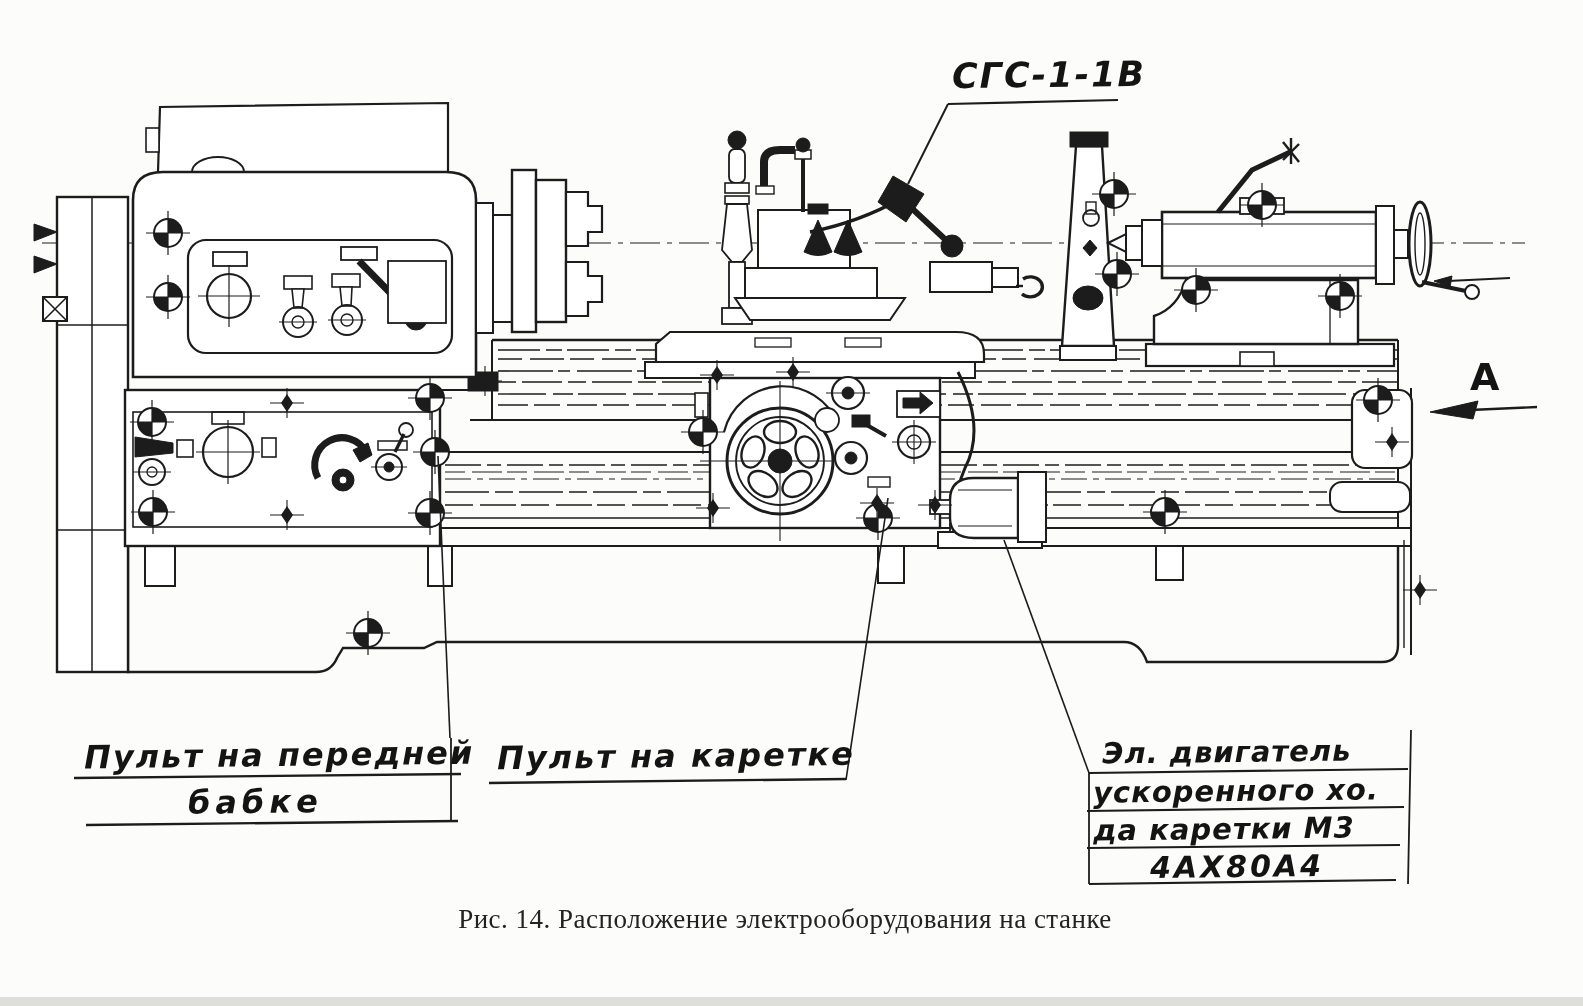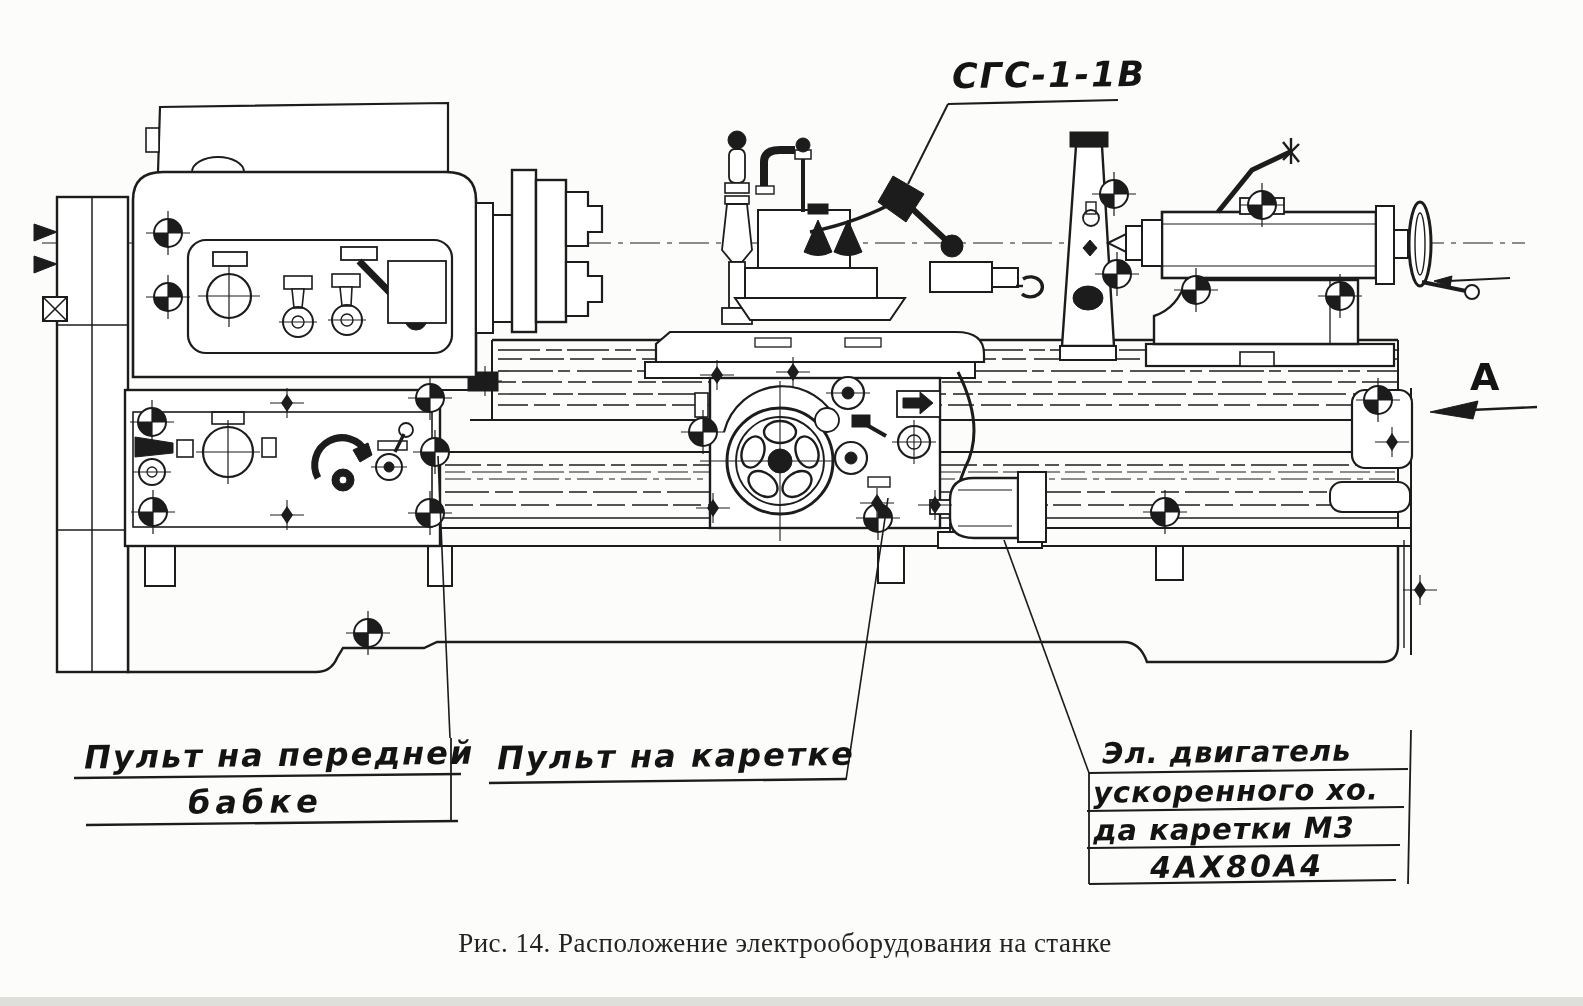--- a/index.html
+++ b/index.html
@@ -10,21 +10,21 @@
   .hw{font-family:"DejaVu Sans",sans-serif;font-style:italic;font-weight:700;transform:rotate(-0.7deg);}
   .lamp-lbl{left:952px;top:58px;font-size:35px;letter-spacing:2px;}
   .hs-lbl-1{left:84px;top:739px;font-size:32px;letter-spacing:2px;}
   .hs-lbl-2{left:188px;top:786px;font-size:32px;letter-spacing:5px;}
   .car-lbl{left:497px;top:740px;font-size:32px;letter-spacing:2px;}
   .mot-lbl-1{left:1102px;top:738px;font-size:29px;letter-spacing:1px;}
   .mot-lbl-2{left:1093px;top:777px;font-size:29px;letter-spacing:1px;}
   .mot-lbl-3{left:1093px;top:815px;font-size:29px;letter-spacing:1px;}
   .mot-lbl-4{left:1150px;top:852px;font-size:30px;letter-spacing:3px;}
   .view-lbl{left:1470px;top:358px;font-size:38px;font-weight:700;font-style:normal;transform:none;}
-  .caption{position:absolute;left:0;top:928px;width:1570px;text-align:center;
+  .caption{position:absolute;left:0;top:904px;width:1570px;text-align:center;
            font-family:"Liberation Serif","DejaVu Serif",serif;font-size:27px;color:#222;
            letter-spacing:0.5px;}
   .scan-strip{position:absolute;left:0;bottom:0;width:100%;height:9px;background:#dededa;}
 </style>
 </head>
 <body>
 
 <div class="page">
 
 <svg width="1583" height="1006" viewBox="0 0 1583 1006">

